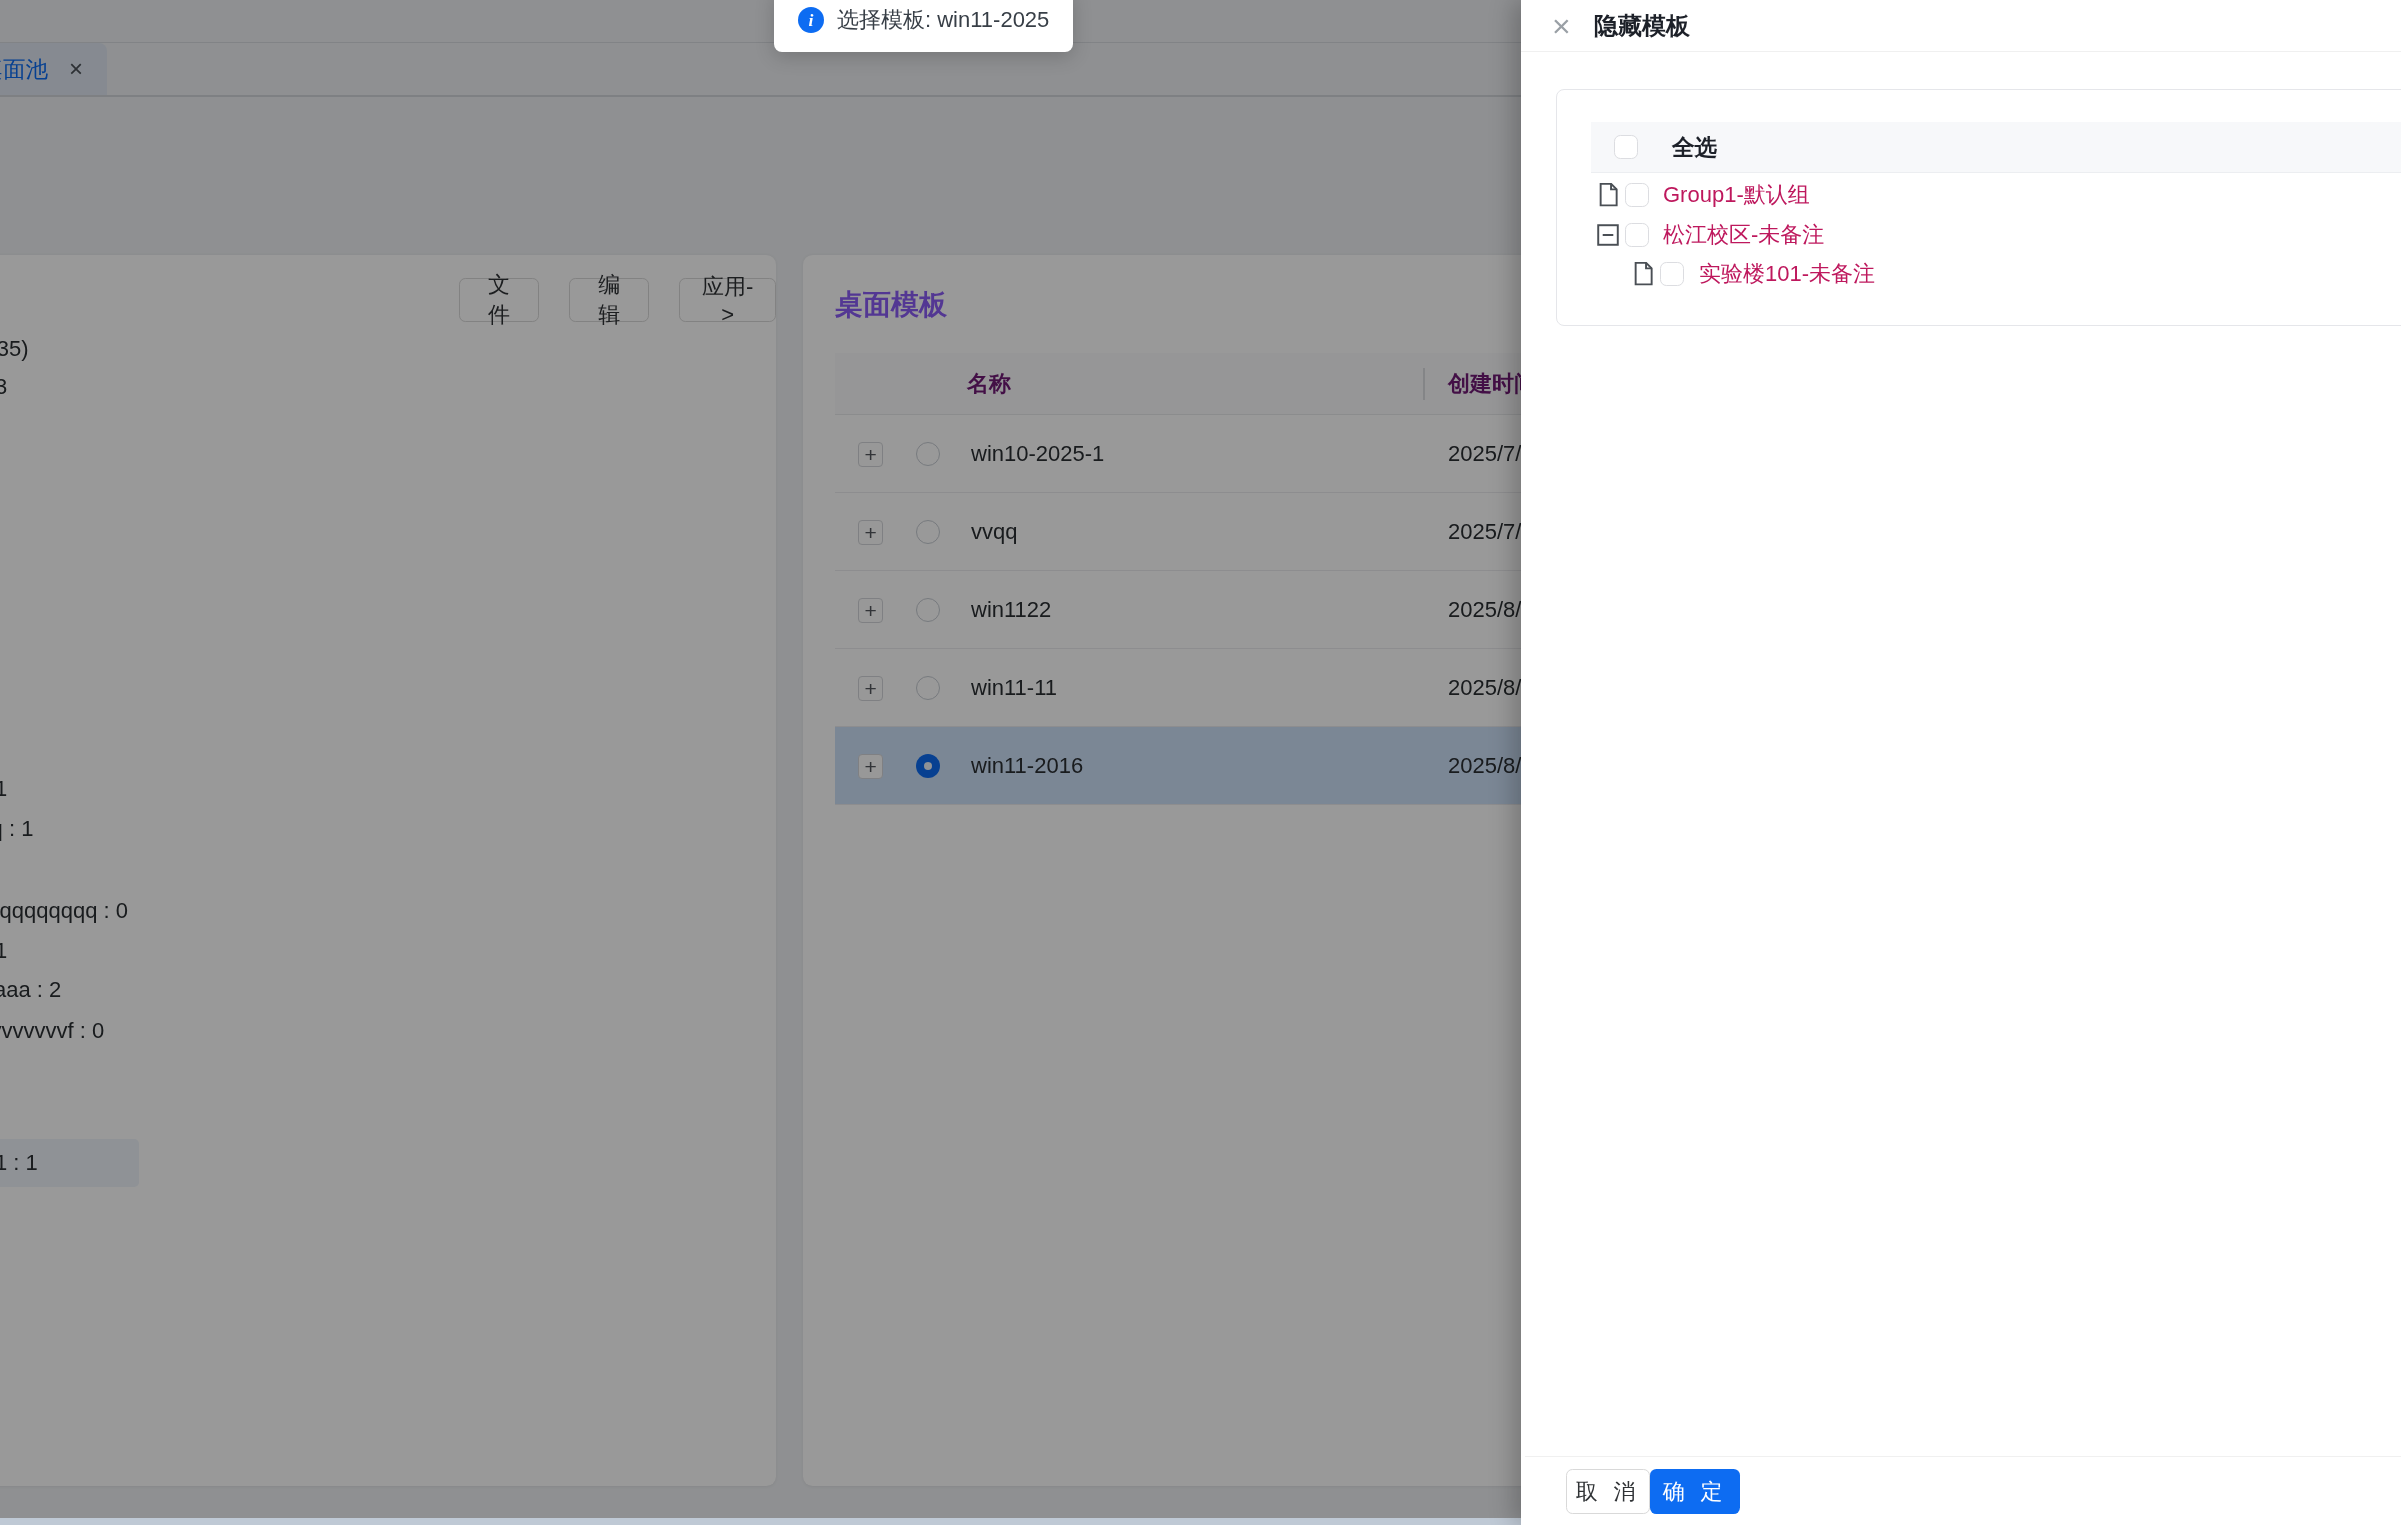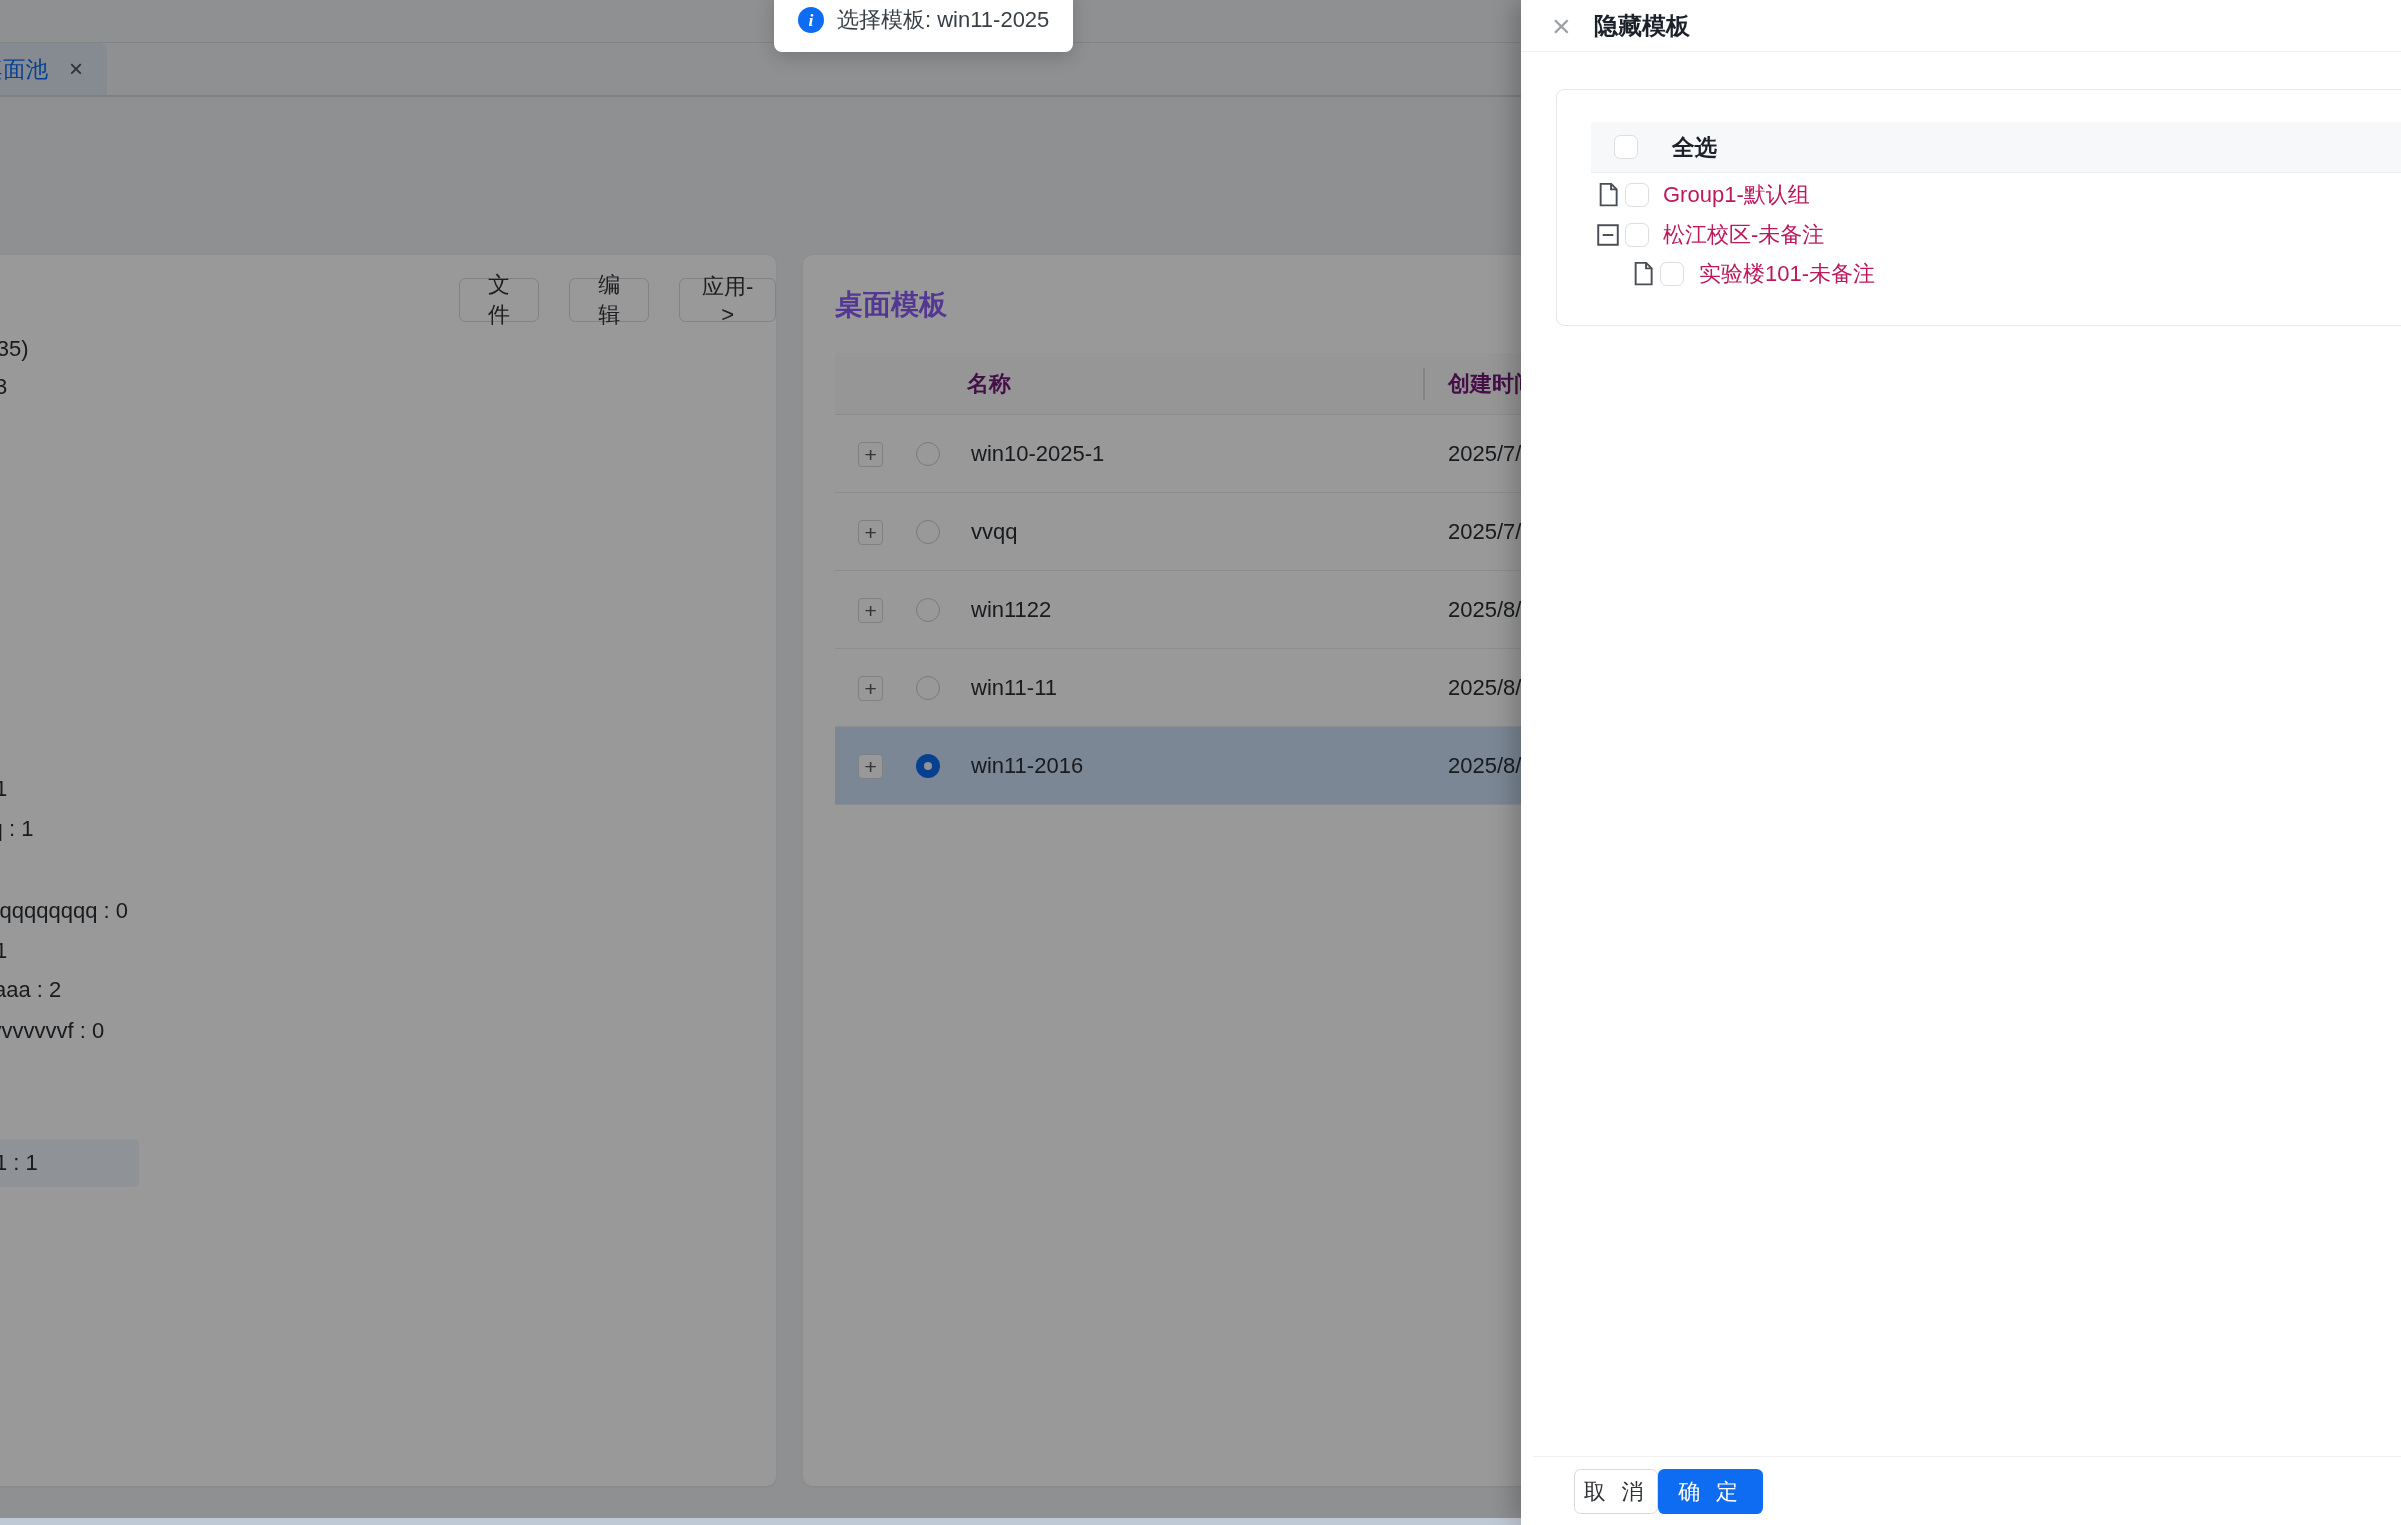--- a/index.html
+++ b/index.html
@@ -68,23 +68,23 @@
   .selectall-row{position:absolute;left:34px;right:0;top:32px;height:50px;background:#f7f8fa;
                  border-bottom:0.8px solid #eceef1;}
   .selectall-label{position:absolute;left:57px;top:0;height:50px;display:flex;align-items:center;
                    font-weight:bold;font-size:22.6px;color:#1d2129;margin-left:24px;}
   .checkbox{width:24px;height:24px;border:1.6px solid #dcdde1;border-radius:6.4px;background:#fff;
             box-sizing:border-box;cursor:pointer;}
   .cb-abs{position:absolute;top:50%;transform:translateY(-50%);}
   .tree-row{position:absolute;left:0;right:0;height:40px;}
   .tree-row .ticon{position:absolute;top:50%;transform:translateY(-50%);}
   .tree-label{position:absolute;top:0;height:40px;display:flex;align-items:center;font-size:22px;color:#be185d;white-space:nowrap;}
-  .drawer-footer{position:absolute;left:12px;right:0;top:1456px;height:69px;border-top:0.8px solid #f0f0f0;padding-left:28px;}
+  .drawer-footer{position:absolute;left:4px;right:0;top:1456px;height:69px;border-top:0.8px solid #f0f0f0;padding-left:28px;}
   .btn-cancel{position:absolute;left:41px;top:12px;width:84px;height:45px;letter-spacing:4.8px;}
-  .btn-ok{position:absolute;left:125px;top:12px;width:105px;height:45px;background:#0d6cf2;
+  .btn-ok{position:absolute;left:125px;top:12px;width:90px;height:45px;background:#0d6cf2;
           border:none;border-radius:6.4px;color:#fff;display:inline-flex;align-items:center;
           justify-content:center;font-size:22px;letter-spacing:4.8px;cursor:pointer;}
   svg{display:block;}
 </style>
 </head>
 <body>
 
 <div class="stage">
 
   <div class="bg-layer">

